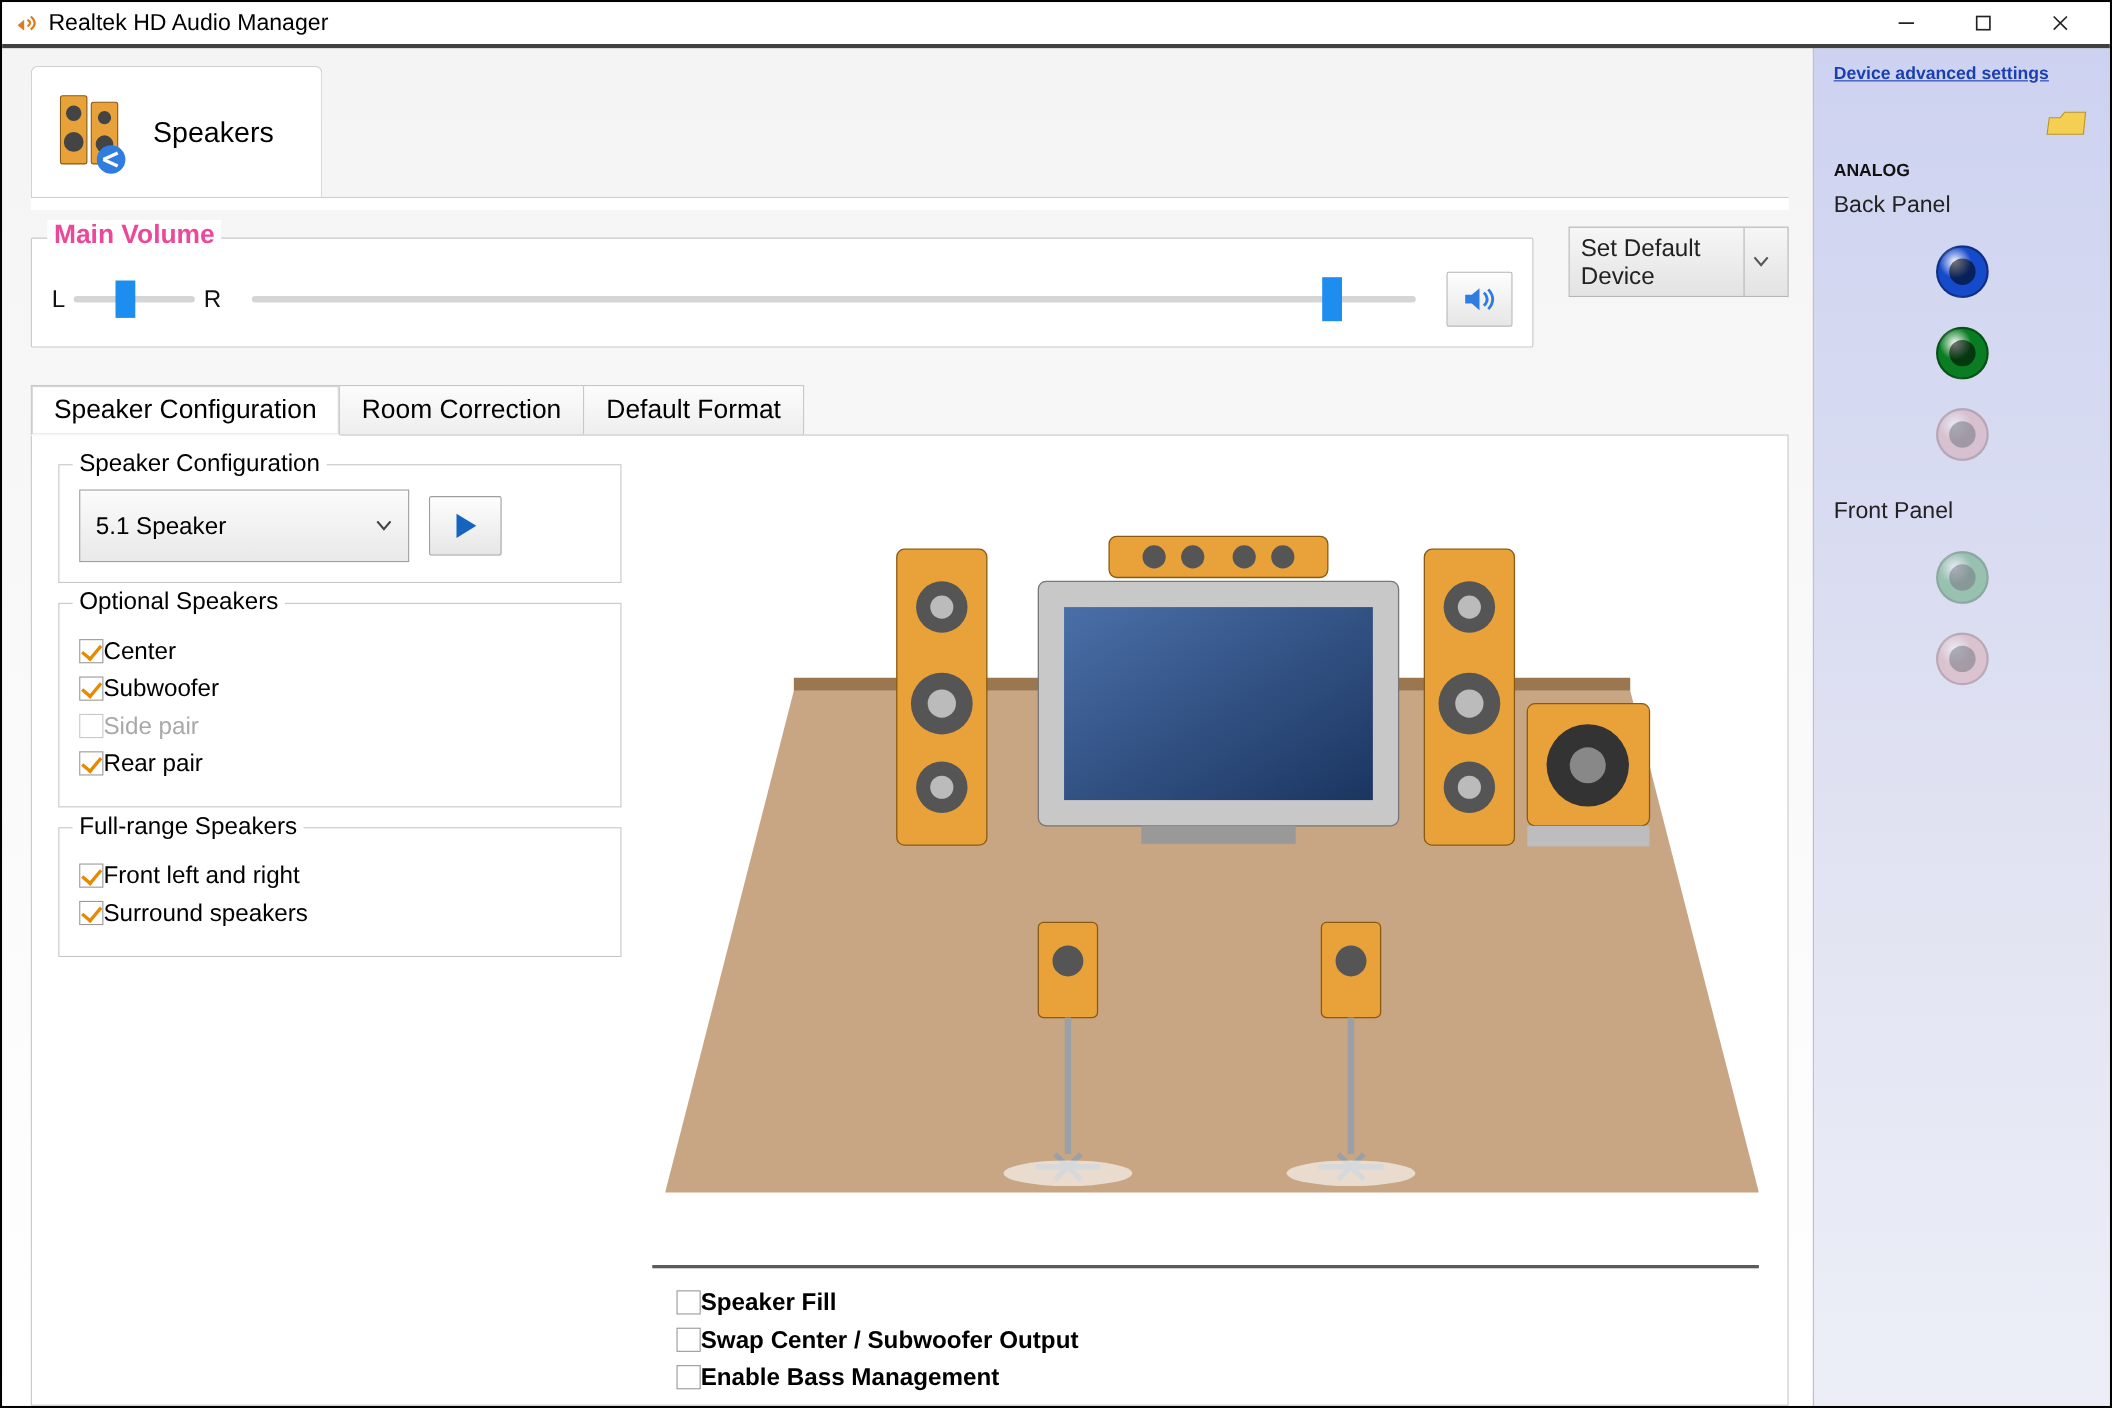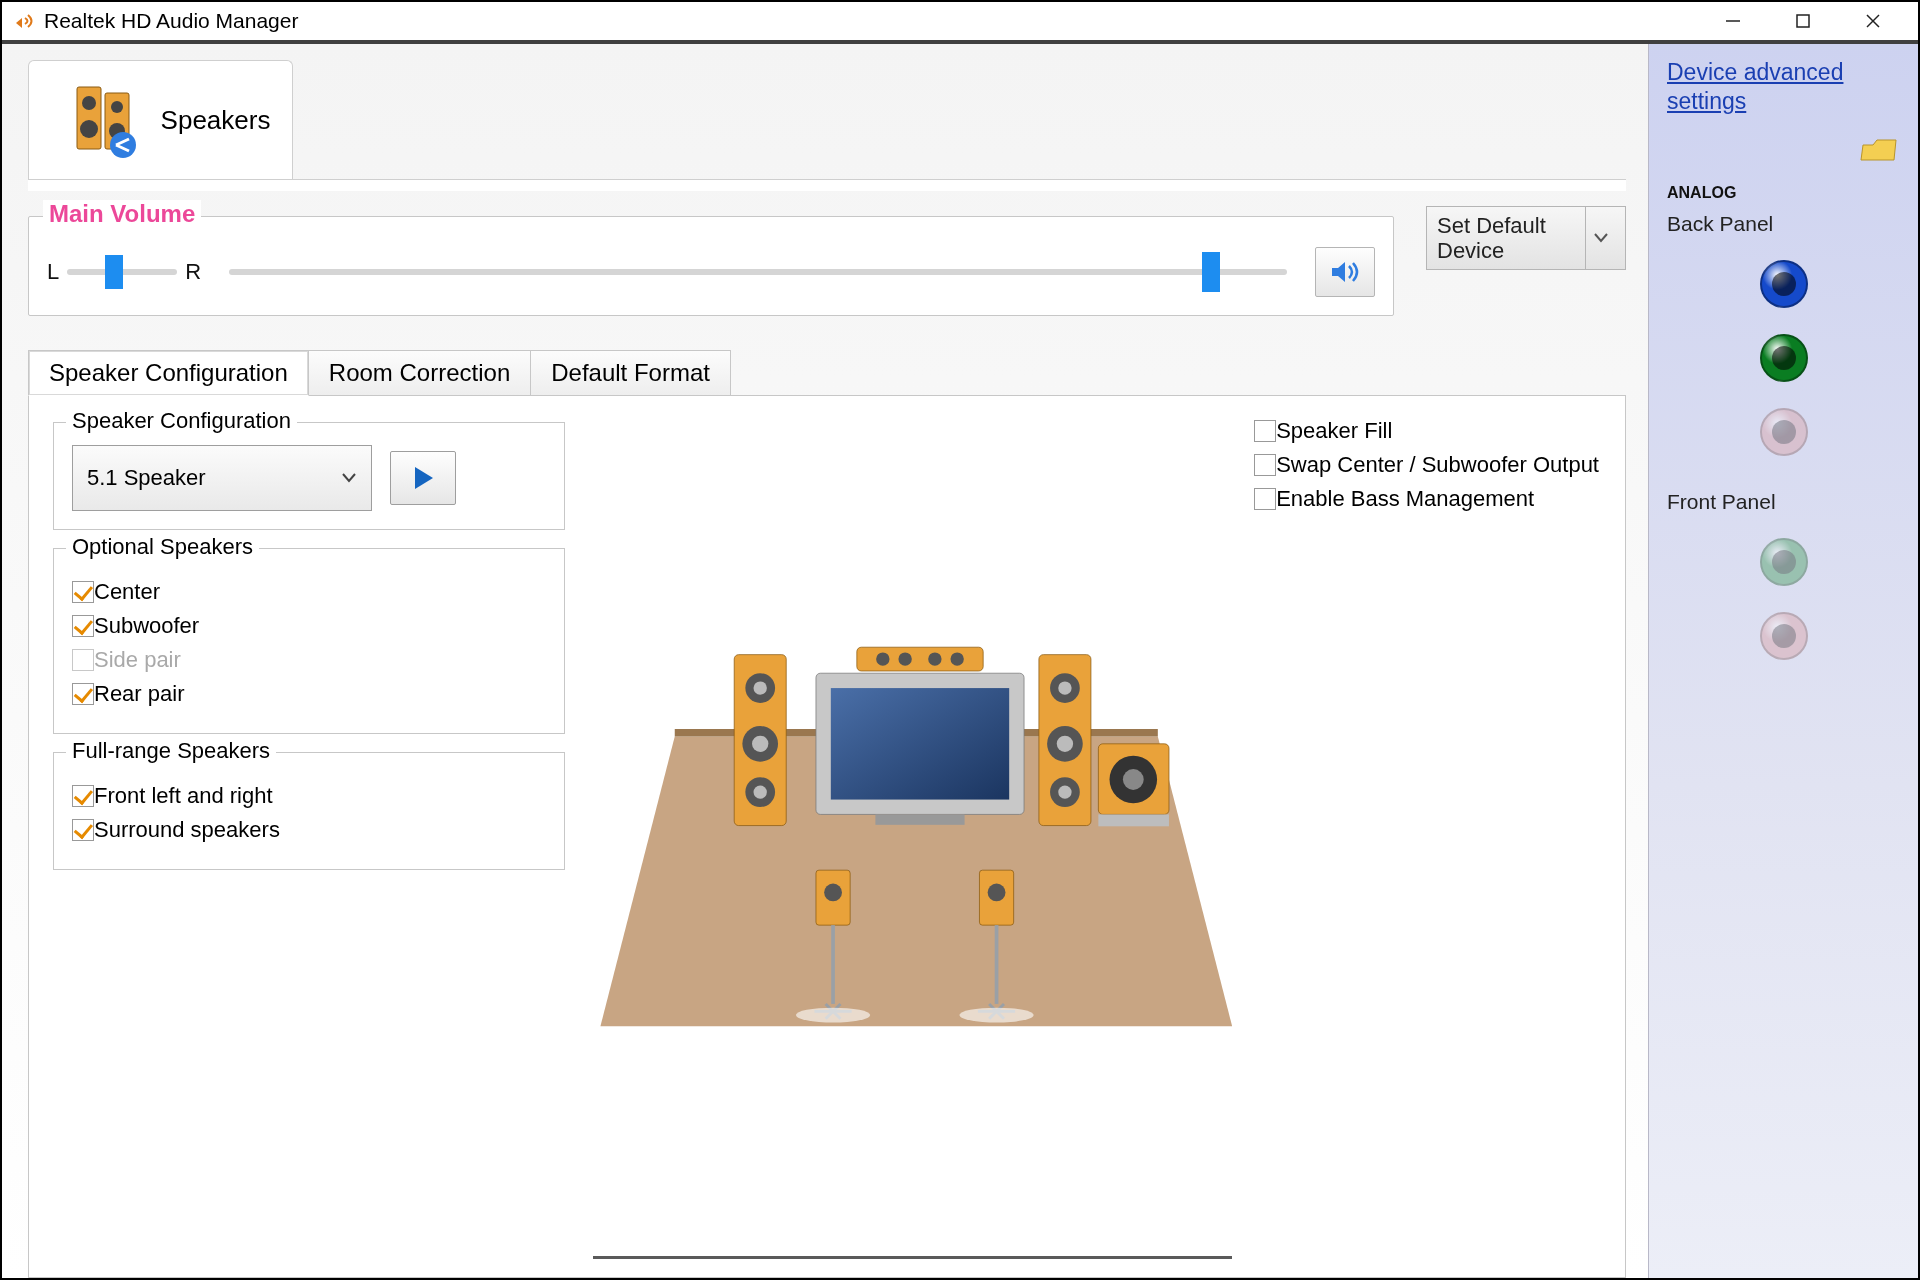--- a/index.html
+++ b/index.html
@@ -14,21 +14,21 @@
 .titlebar .win-ctrl { width: 70px; height: 42px; display: flex; align-items: center; justify-content: center; }
 .titlebar .win-ctrl svg { width: 18px; height: 18px; stroke: #222; stroke-width: 1.5; fill: none; }
 
 
 .body-area { flex: 1; display: flex; min-height: 0; }
 .left-pane { flex: 1; display: flex; flex-direction: column; padding: 16px 22px 0 26px; min-width: 0; background: linear-gradient(180deg,#f4f4f4 0%,#fff 100%); }
 .right-pane { width: 270px; background: linear-gradient(180deg,#cdd2f0 0%,#e1e3f2 60%,#eceef7 100%); border-left: 1px solid #b8b8c8; padding: 14px 18px; display: flex; flex-direction: column; }
 
 
 .device-tabs { height: 140px; position: relative; }
-.device-tab { position: absolute; top: 0; left: 0; height: 120px; width: 265px; background: #fff; border: 1px solid #cfcfcf; border-bottom: none; border-radius: 6px 6px 0 0; display: flex; align-items: center; padding-left: 16px; gap: 14px; justify-content: center; }
+.device-tab { position: absolute; top: 0; left: 0; height: 120px; width: 265px; background: #fff; border: 1px solid #cfcfcf; border-bottom: none; border-radius: 6px 6px 0 0; display: flex; align-items: center; padding-left: 16px; gap: 14px; }
 .device-tab .tab-icon { width: 80px; height: 80px; }
 .device-tab .tab-label { font-size: 26px; color: #000; }
 .strip-back { position: absolute; left: 0; right: 0; top: 119px; height: 12px; background: #fff; border-top: 1px solid #cfcfcf; }
 
 
 .group { border: 1px solid #c7c7c7; border-radius: 2px; position: relative; padding: 30px 18px 18px 18px; margin-top: 10px; background: #fff; }
 .group > .legend { position: absolute; top: -17px; left: 14px; background: #fff; padding: 0 6px; font-size: 24px; font-weight: 600; color: #ec4899; }
 .vol-row { display: flex; align-items: center; gap: 18px; }
 .balance { display: flex; align-items: center; gap: 8px; }
 .balance-track { width: 110px; height: 6px; background: #d5d5d5; position: relative; border-radius: 3px; }
@@ -54,27 +54,27 @@
 .dropdown { width: 300px; height: 66px; border: 1px solid #9e9e9e; background: linear-gradient(#fbfbfb,#e9e9e9); display: flex; align-items: center; padding: 0 14px; font-size: 22px; color: #000; }
 .dropdown svg { margin-left: auto; }
 .play-btn { width: 66px; height: 54px; border: 1px solid #9e9e9e; background: linear-gradient(#fefefe,#e6e6e6); display: flex; align-items: center; justify-content: center; border-radius: 2px; }
 .chk { display: flex; align-items: center; gap: 0; font-size: 22px; color: #000; margin: 8px 0; }
 .chk.disabled { color: #a9a9a9; }
 .chkbox { width: 22px; height: 22px; border: 1px solid #999; background: #fff; display: flex; align-items: center; justify-content: center; }
 .chkbox.checked::after { content: ""; width: 14px; height: 8px; border-left: 3px solid #e68a00; border-bottom: 3px solid #e68a00; transform: rotate(-50deg) translate(1px,-1px); }
 .chk.disabled .chkbox { border-color: #c8c8c8; }
 
 
-.panel-right { flex: 1; display: flex; flex-direction: row; padding: 14px 26px 8px 4px; min-width: 0; }
+.panel-right { flex: 1; display: flex; flex-direction: column; padding: 14px 26px 8px 4px; min-width: 0; font-weight: bold; }
 .diagram { flex: 1; position: relative; border-bottom: 3px solid #5a5a5a; margin-bottom: 10px; overflow: hidden; min-height: 0; }
 .bottom-checks { display: flex; flex-direction: column; padding: 4px 0 0 22px; }
 .bottom-checks .chk { margin: 4px 0; }
 
 
-.adv-link { font-size: 23px; color: #1a3fb2; text-decoration: underline; font-weight: 400; line-height: 1.25; }
+.adv-link { font-size: 16px; color: #1a3fb2; text-decoration: underline; font-weight: 700; line-height: 1.25; }
 .folder-row { text-align: right; margin: 20px 0 6px 0; }
 .panel-section-title { font-size: 16px; font-weight: 700; color: #111; margin-top: 8px; }
 .panel-sub { font-size: 21px; color: #222; margin: 10px 0 6px 0; }
 .jack-list { display: flex; flex-direction: column; align-items: center; gap: 26px; margin: 18px 0 24px 0; }
 .jack { width: 48px; height: 48px; border-radius: 50%; background: radial-gradient(circle at 35% 30%, #fff 0%, transparent 35%), var(--jc, #888); border: 2px solid rgba(0,0,0,.35); position: relative; }
 .jack::after { content: ""; position: absolute; inset: 10px; border-radius: 50%; background: rgba(0,0,0,.55); }
 .jack.dim { opacity: .45; }
 
 </style>
 </head>

